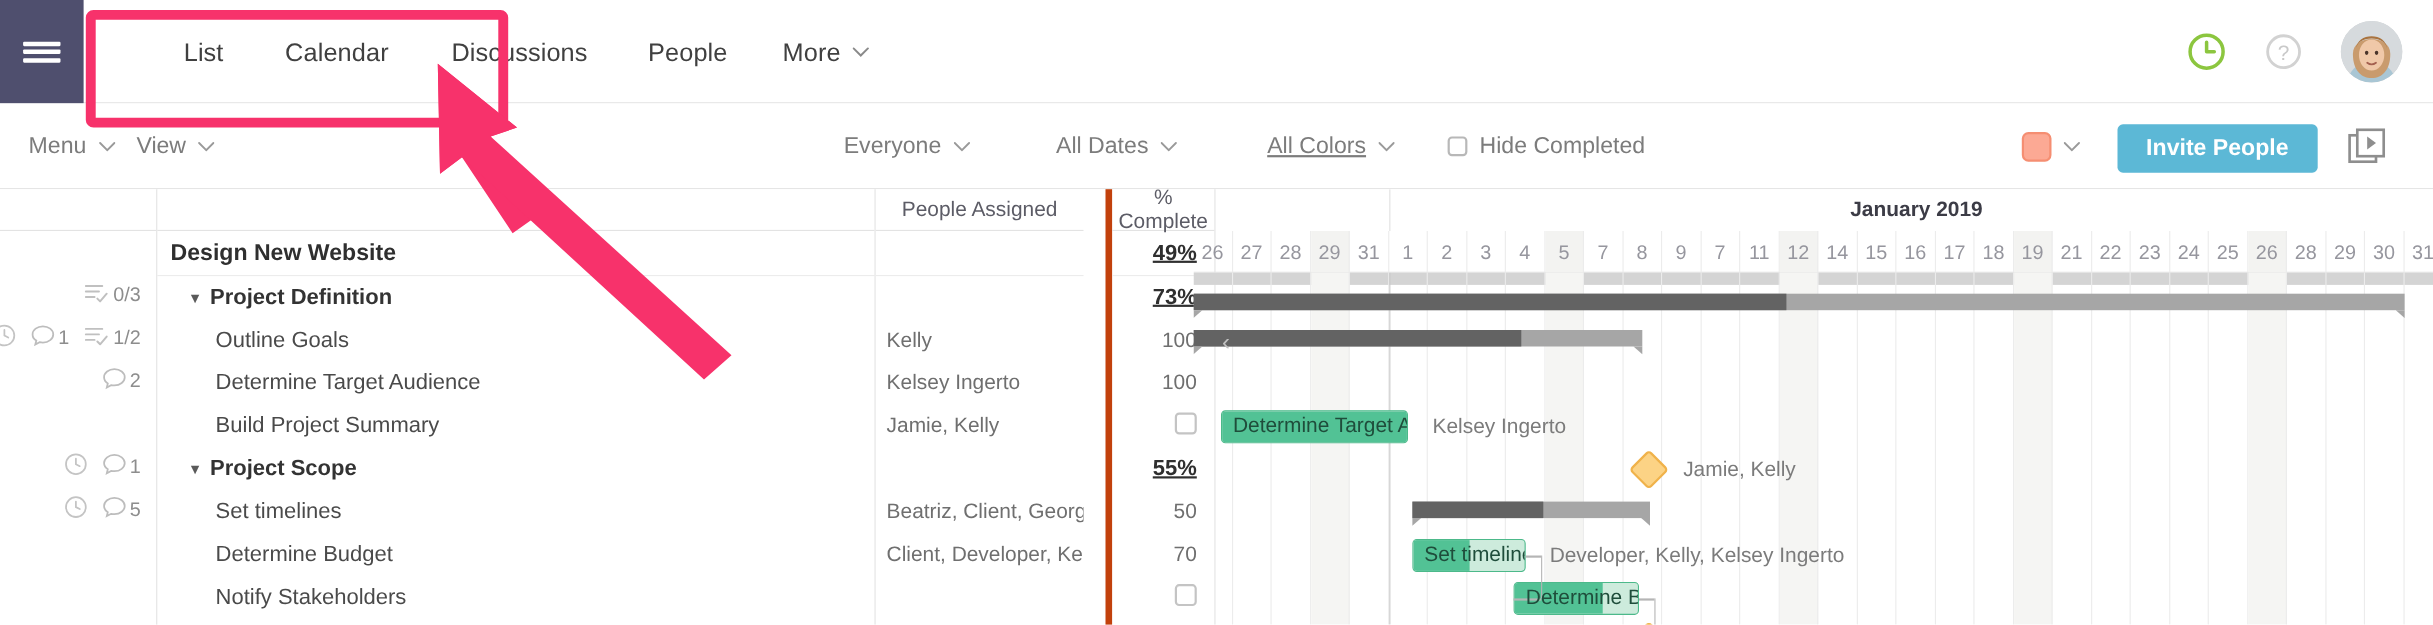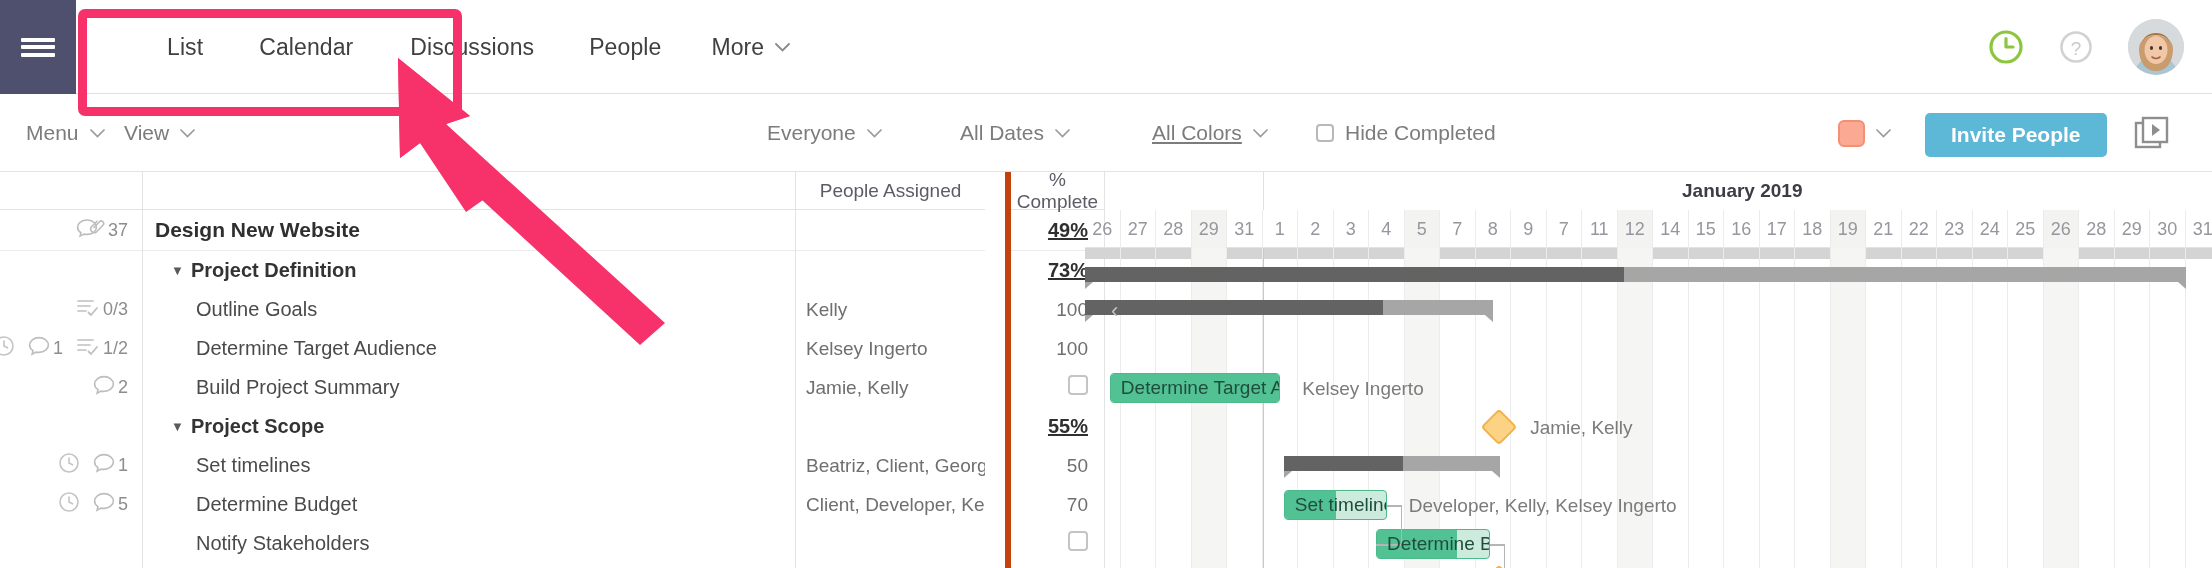--- a/index.html
+++ b/index.html
@@ -309,31 +309,20 @@
         <path d="M19 10 L27 16 L19 22 Z" fill="#8e8e8e"></path>
       </svg>
     </div>
   </div>
 
   <div class="grid-area">
 
     <div class="col-indicators">
       <div class="hdr-row"></div>
       <div id="ind-rows">
-          <div class="row row-0">
-            <div class="ind-wrap">
-              <span class="ind">
-                <span><svg width="30" height="22" viewBox="0 0 30 22">
-                    <path d="M12 3C6.8 3 2.6 6.2 2.6 10.2c0 2.2 1.3 4.2 3.3 5.4l-.8 3.5 3.8-2c.9.2 1.9.3 3.1.3 5.2 0 9.4-3.2 9.4-7.2S17.2 3 12 3z" stroke="#bdbdbd" stroke-width="1.6" fill="none"></path>
-                    <path d="M19 10.5 L24.5 4.8 a2.4 2.4 0 0 1 3.4 3.4 L21.4 15 a3.6 3.6 0 0 1-5-5 L22 4.3" stroke="#bdbdbd" stroke-width="1.6" fill="none" stroke-linecap="round"></path>
-                  </svg></span>
-                <span class="ind-txt">37</span>
-              </span>
-            </div>
-          </div>
           <div class="row">
             <div class="ind-wrap"></div>
           </div>
           <div class="row">
             <div class="ind-wrap">
               <span class="ind">
                 <span><svg width="24" height="20" viewBox="0 0 24 20">
                     <path d="M2 4h15M2 9h12M2 14h8" stroke="#c0c0c0" stroke-width="1.7" stroke-linecap="round"></path>
                     <path d="M12.5 15.5 L15 18 L21 11" stroke="#c0c0c0" stroke-width="1.8" fill="none" stroke-linecap="round" stroke-linejoin="round"></path>
                   </svg></span>

